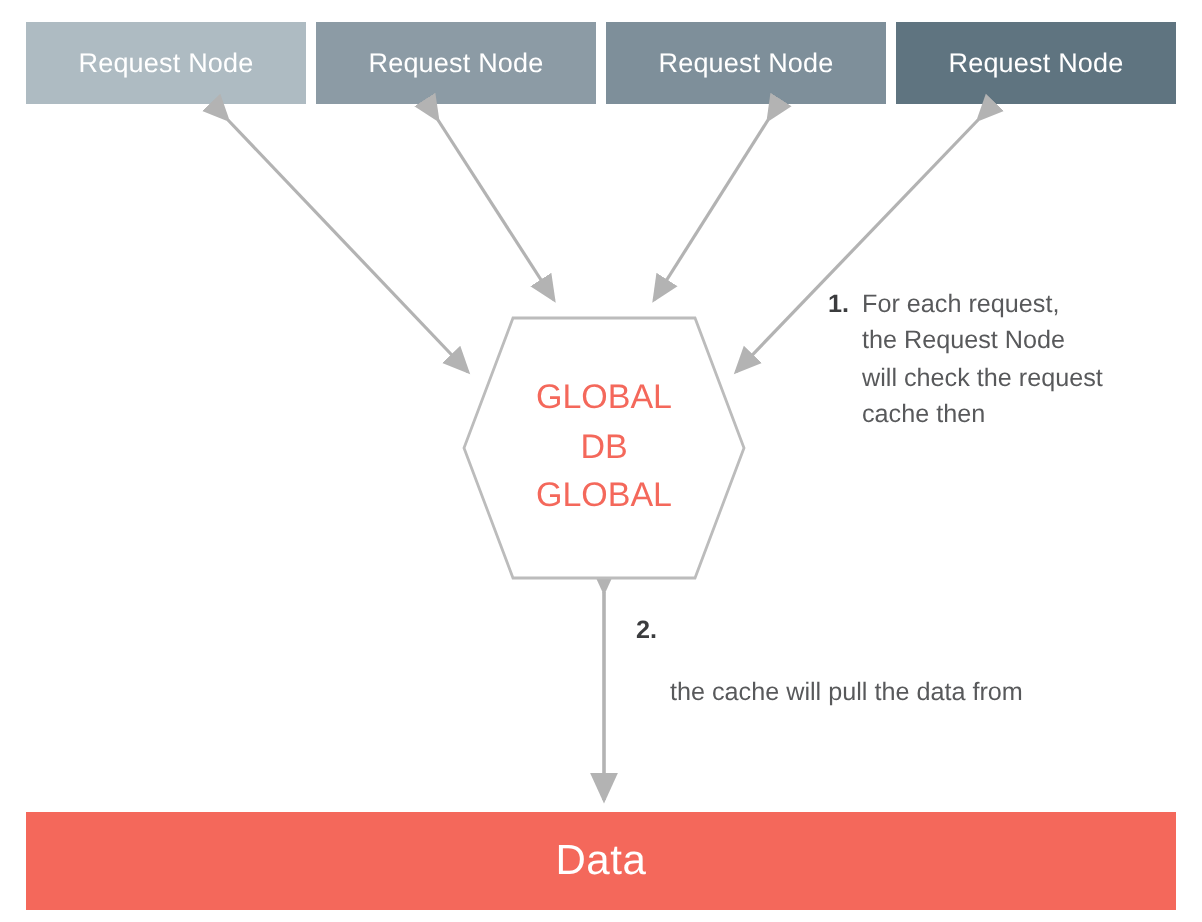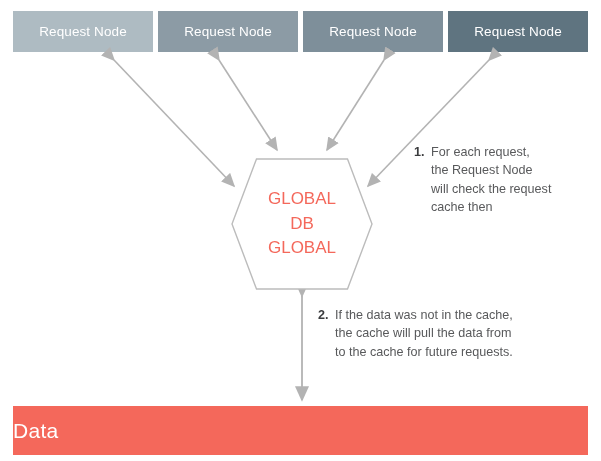--- a/index.html
+++ b/index.html
@@ -104,21 +104,21 @@
   
   .data-bar {
     position: absolute;
     left: 13px;
     top: 406px;
     width: 575px;
     height: 49px;
     background: #f4685b;
     display: flex;
     align-items: center;
-    justify-content: flex-start;
+    justify-content: center;
     color: #ffffff;
     font-size: 21px;
     letter-spacing: 0.3px;
     user-select: none;
   }
 </style>
 </head>
 <body>
 
 <div id="canvas">
@@ -176,23 +176,21 @@
       <span class="note-line first-line" style="padding-left: 17px;">For each request,</span>
       <span class="note-line hang" style="padding-left: 17px;">the Request Node</span>
       <span class="note-line hang" style="padding-left: 17px;">will check the request</span>
       <span class="note-line hang" style="padding-left: 17px;">cache then</span>
     </span>
   </div>
 
   <div class="note note-2" style="position: absolute;">
     <span class="num" style="position: absolute; left: 0px; top: 0px;">2.</span>
     <span class="note-body" style="padding-left: 0px;">
-      <span class="note-line first-line" style="padding-left: 17px;">If the data was not in the cache,</span>
-      <span class="note-line hang" style="padding-left: 17px;">the cache will pull the data from</span>
-      <span class="note-line hang" style="padding-left: 17px;">to the cache for future requests.</span>
+      <span class="note-line hang" style="padding-left: 17px; margin-top: 31px;">the cache will pull the data from</span>
     </span>
   </div>
 
   <div class="data-bar">
     <span>Data</span>
   </div>
 
 </div>
 
 </body></html>

